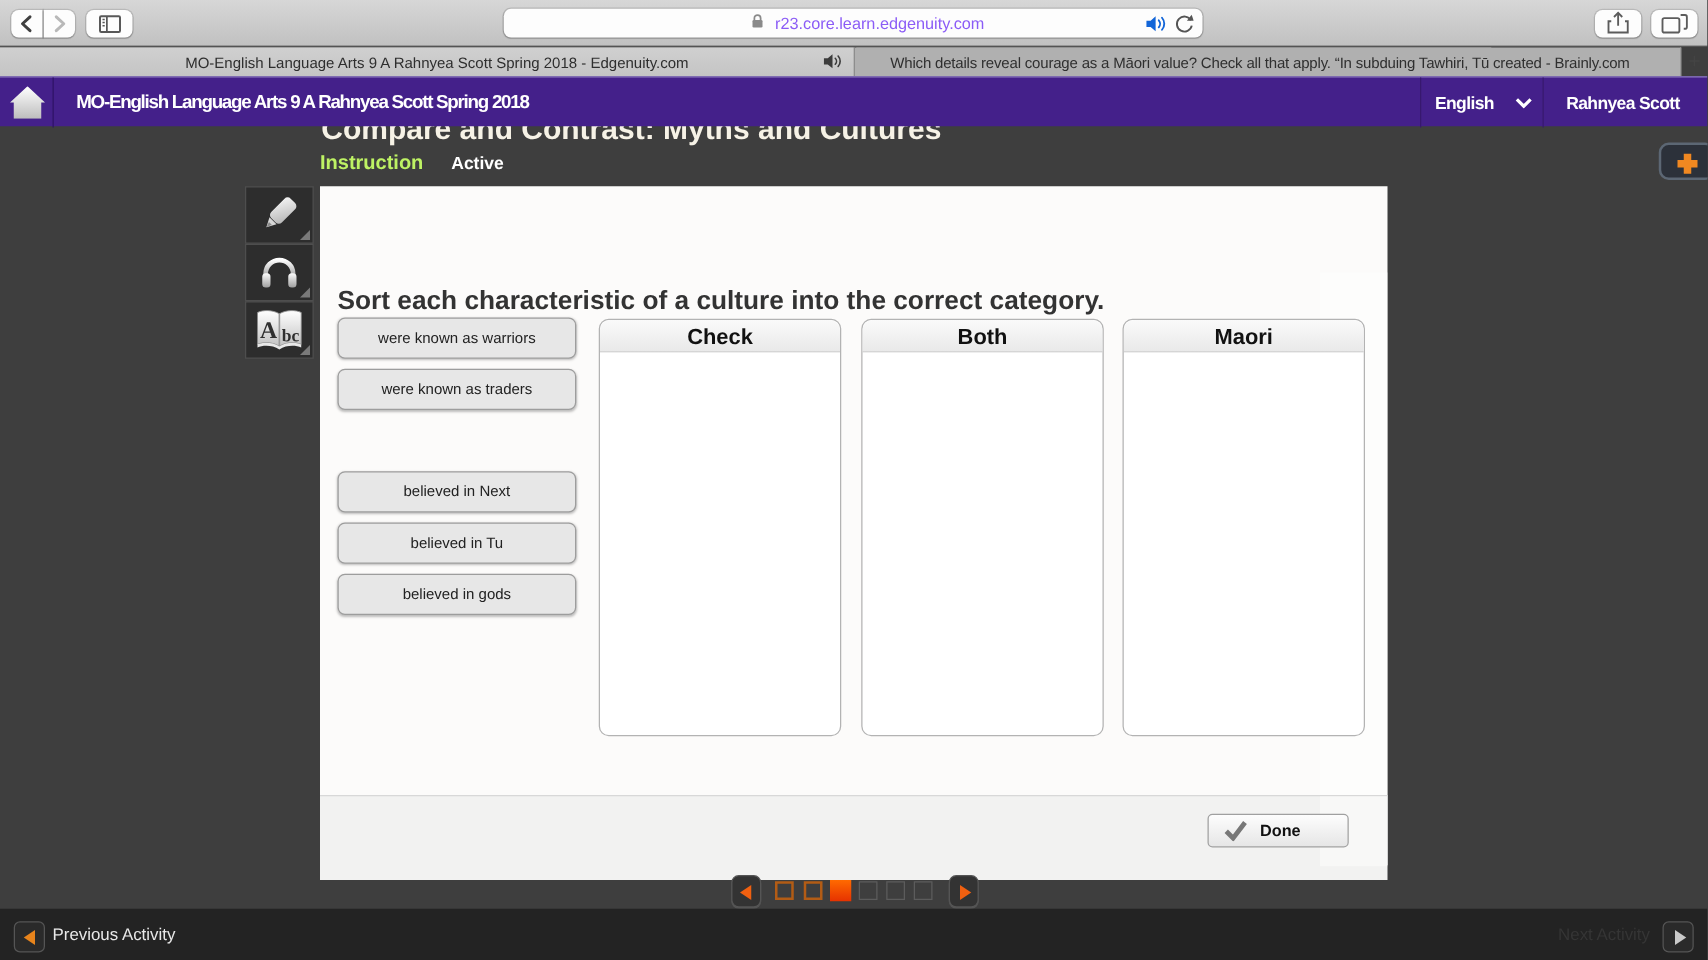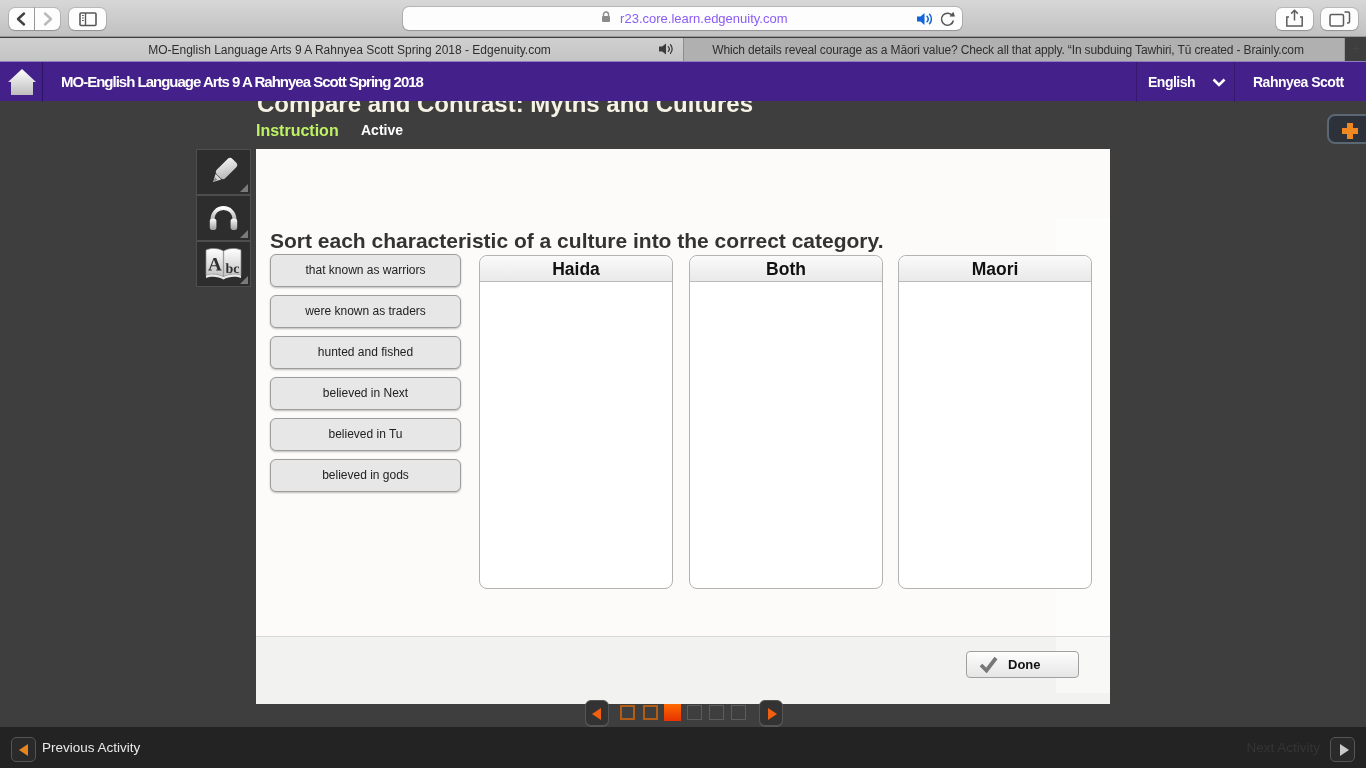--- a/index.html
+++ b/index.html
@@ -238,29 +238,28 @@
     <line x1="26.5" y1="9" x2="26.5" y2="35" stroke="#9a9a9a" stroke-width="1.3"></line>
     <text x="11" y="28.5" font-family="Liberation Serif, serif" font-size="19" font-weight="bold" fill="#303030">A</text>
     <text x="28.5" y="31" font-family="Liberation Serif, serif" font-size="14" font-weight="bold" fill="#303030">bc</text>
   </svg>
 </div>
 
 <div class="abs" id="panel">
   <div style="position:absolute; left:800px; top:69px; width:54px; height:418px; background:rgba(255,255,255,0.45);"></div>
   <div id="sorttext">Sort each characteristic of a culture into the correct category.</div>
 
-  <div class="drag" style="top:105px;">that known as warriors</div>
+  <div class="drag" style="top:105px;">were known as warriors</div>
   <div class="drag" style="top:146px;">were known as traders</div>
-  <div class="drag" style="top:187px;">hunted and fished</div>
   <div class="drag" style="top:228px;">believed in Next</div>
   <div class="drag" style="top:269px;">believed in Tu</div>
   <div class="drag" style="top:310px;">believed in gods</div>
 
   <div class="box" style="left:223px;">
-      <div class="boxhead">Haida</div>
+      <div class="boxhead">Check</div>
     </div>
   <div class="box" style="left:433px;">
       <div class="boxhead">Both</div>
     </div>
   <div class="box" style="left:642px;">
       <div class="boxhead">Maori</div>
     </div>
 
   <div id="pfoot">
     <div style="position:absolute; left:800px; top:0; width:54px; height:56px; background:rgba(255,255,255,0.45);"></div>

